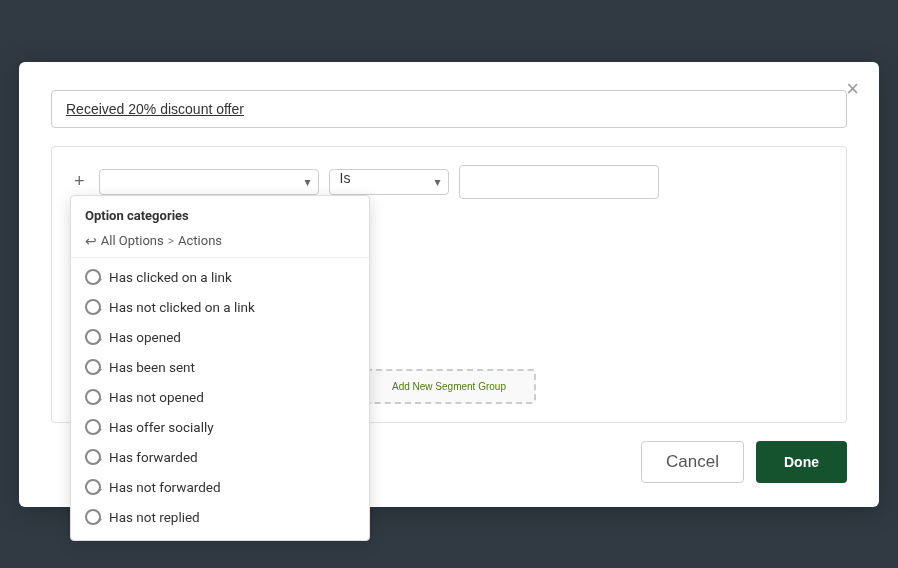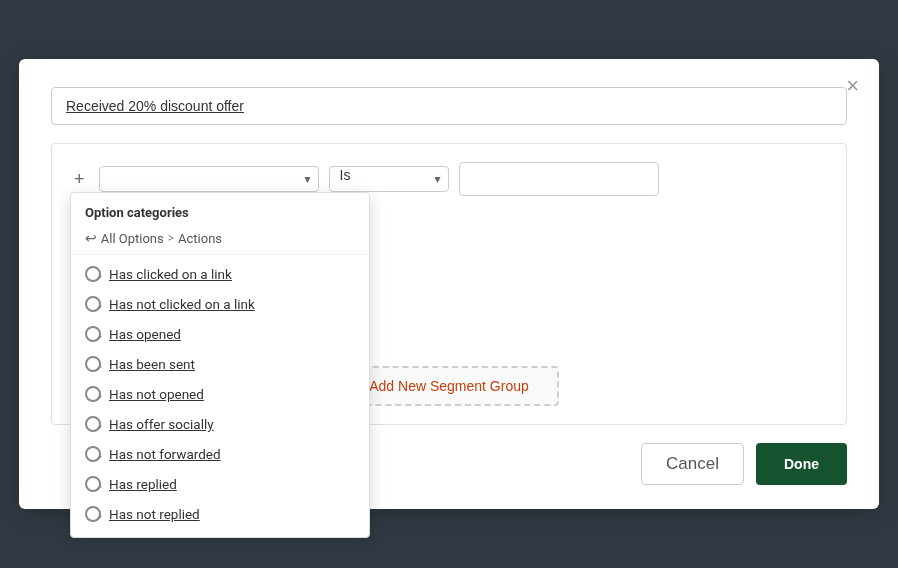--- a/index.html
+++ b/index.html
@@ -136,22 +136,22 @@
       background: #fff;
     }
 
     .add-segment-group-btn {
       display: block;
       margin: 10px auto 0 auto;
       border: 2px dashed #ccc;
       background: #f9f9f9;
       border-radius: 4px;
       padding: 10px 28px;
-      font-size: 14px;
-      color: #c2410c;
+      font-size: 10px;
+      color: #4d7c0f;
       cursor: pointer;
     }
 
     .modal-footer {
       display: flex;
       justify-content: flex-end;
       gap: 12px;
       margin-top: 8px;
     }
 
@@ -214,21 +214,20 @@
     }
 
     .dropdown-item {
       display: flex;
       align-items: center;
       gap: 8px;
       padding: 7px 14px;
       font-size: 13.5px;
       color: #333;
       cursor: pointer;
-      text-decoration: underline;
     }
 
     .item-icon {
       width: 16px;
       height: 16px;
       border: 2px solid #888;
       border-radius: 50%;
       flex-shrink: 0;
       display: flex;
       align-items: center;
@@ -319,25 +318,25 @@
           <div class="dropdown-item">
             <span class="item-icon"></span>
             <span>Has not opened</span>
           </div>
           <div class="dropdown-item">
             <span class="item-icon"></span>
             <span>Has offer socially</span>
           </div>
           <div class="dropdown-item">
             <span class="item-icon"></span>
+            <span>Has forwarded</span>
+          </div>
+          <div class="dropdown-item">
+            <span class="item-icon"></span>
             <span>Has not forwarded</span>
-          </div>
-          <div class="dropdown-item">
-            <span class="item-icon"></span>
-            <span>Has replied</span>
           </div>
           <div class="dropdown-item">
             <span class="item-icon"></span>
             <span>Has not replied</span>
           </div>
 
         </div>
       </div>
 
       <div style="display:flex; justify-content:center; margin-top: 160px; position:relative;">

